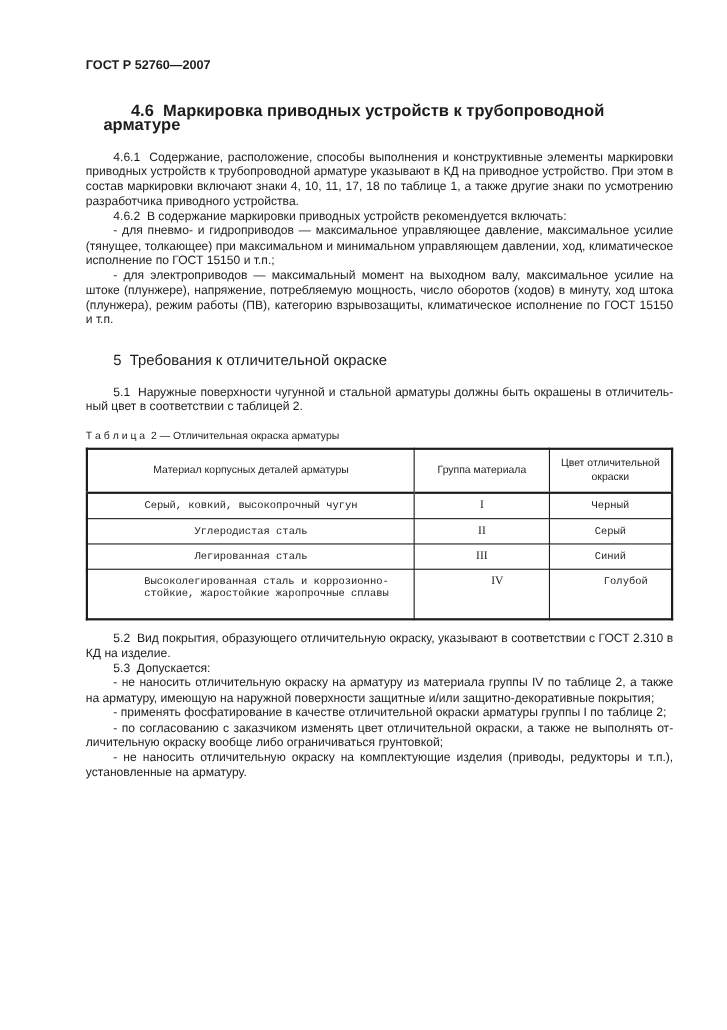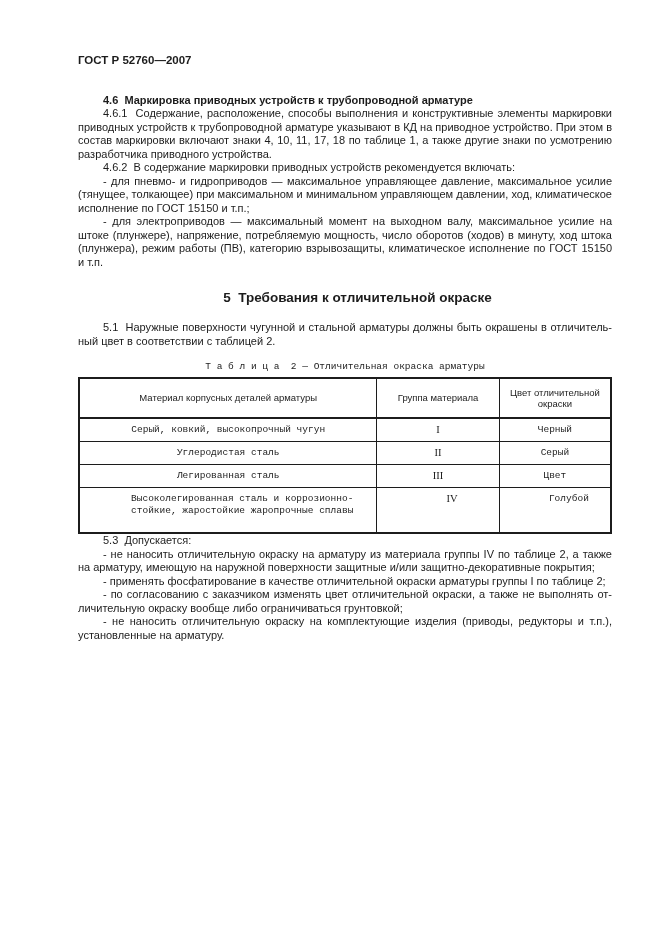--- a/index.html
+++ b/index.html
@@ -24,41 +24,40 @@
     font-weight: bold;
     font-size: 11.5px;
     margin: 0 0 26px 0;
   }
   .para {
     margin: 0;
     text-align: justify;
     text-indent: 25px;
   }
   .h-sub {
-    margin: 0;
-    font-size: 11px;
+    margin: 16px;
+    font-size: 15px;
     font-weight: bold;
     text-indent: 25px;
     text-align: left;
   }
   .h-main {
     margin: 21px 0 15px 0;
     font-size: 13.5px;
     line-height: 16px;
-    font-weight: bold;
+    font-weight: normal;
     text-indent: 25px;
-    text-align: center;
+    text-align: left;
   }
   .tbl-caption {
     margin: 13px 0 5px 0;
     font-size: 9.5px;
     line-height: 11px;
-    text-align: center;
+    text-align: left;
     text-indent: 0;
-    font-family: Liberation Mono, monospace;
   }
   table.gost {
     width: 100%;
     border-collapse: collapse;
     font-size: 9.5px;
     line-height: 11.5px;
     color: #1c1c1c;
     border: 2px solid #1c1c1c;
   }
   table.gost th, table.gost td {
@@ -133,30 +132,31 @@
         <td>Черный</td>
       </tr>
       <tr>
         <td>Углеродистая сталь</td>
         <td class="group-cell">II</td>
         <td>Серый</td>
       </tr>
       <tr>
         <td>Легированная сталь</td>
         <td class="group-cell">III</td>
-        <td>Цвет</td>
+        <td>Синий</td>
       </tr>
       <tr class="tall">
         <td>Высоколегированная сталь и коррозионно-стойкие, жаростойкие жаропрочные сплавы</td>
         <td class="group-cell">IV</td>
         <td>Голубой</td>
       </tr>
     </tbody>
   </table>
 
+  <p class="para mt">5.2&nbsp;&nbsp;Вид покрытия, образующего отличительную окраску, указывают в соответствии с ГОСТ 2.310 в КД на изделие.</p>
   <p class="para">5.3&nbsp;&nbsp;Допускается:</p>
   <p class="para">-&nbsp;не наносить отличительную окраску на арматуру из материала группы IV по таблице 2, а также на арматуру, имеющую на наружной поверхности защитные и/или защитно-декоративные покрытия;</p>
   <p class="para">-&nbsp;применять фосфатирование в качестве отличительной окраски арматуры группы I по таблице 2;</p>
   <p class="para">-&nbsp;по согласованию с заказчиком изменять цвет отличительной окраски, а также не выполнять от­личительную окраску вообще либо ограничиваться грунтовкой;</p>
   <p class="para">-&nbsp;не наносить отличительную окраску на комплектующие изделия (приводы, редукторы и т.п.), установленные на арматуру.</p>
 
   <div class="page-num">6</div>
 
 </div>
 

